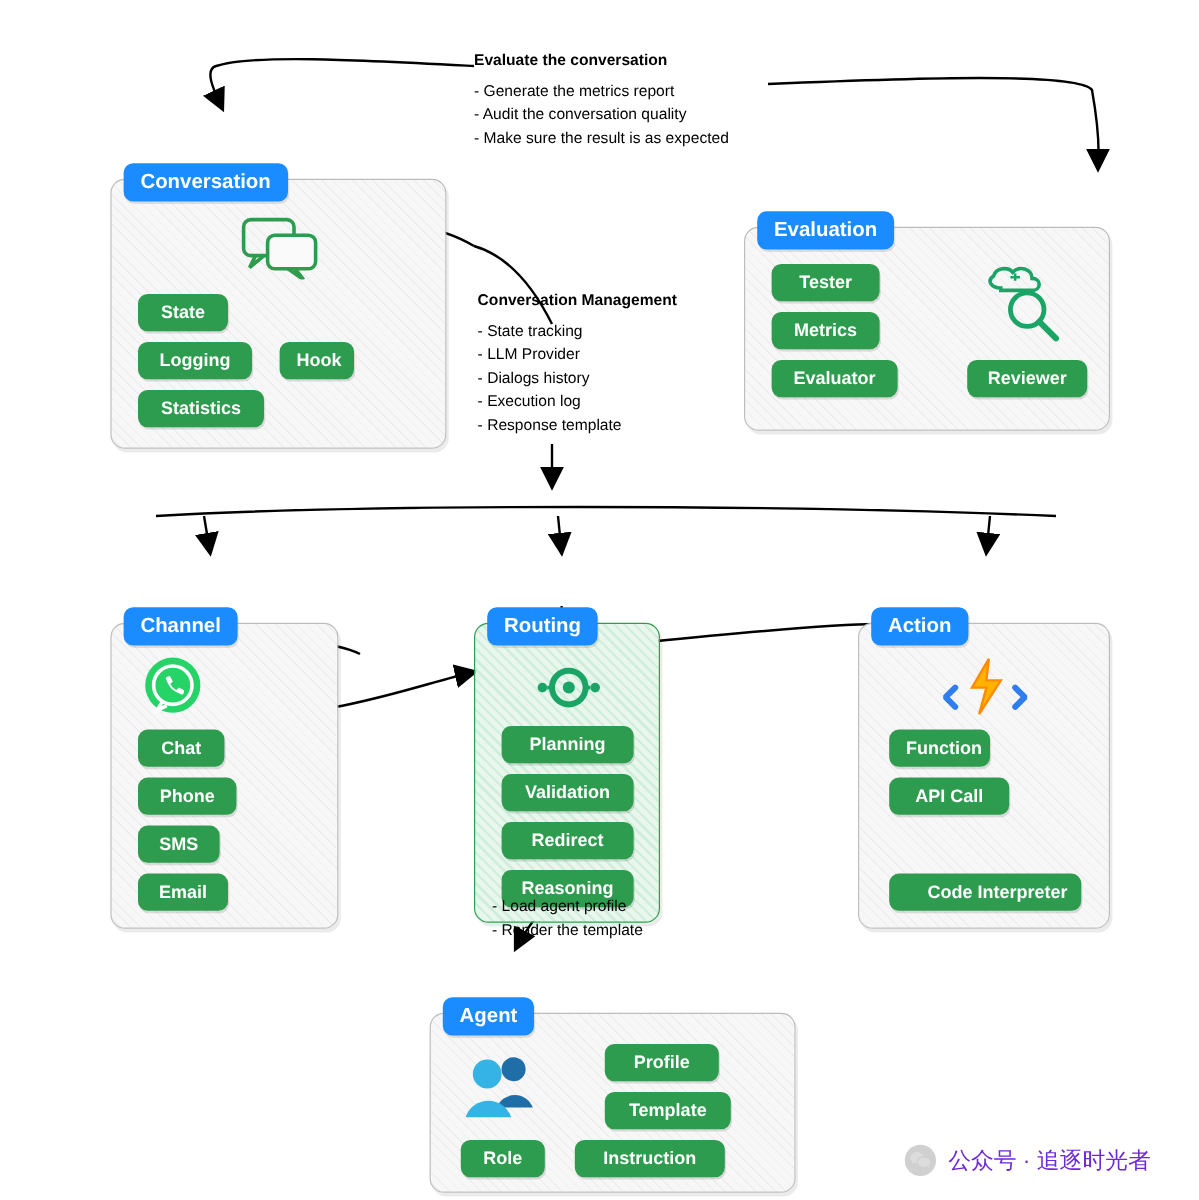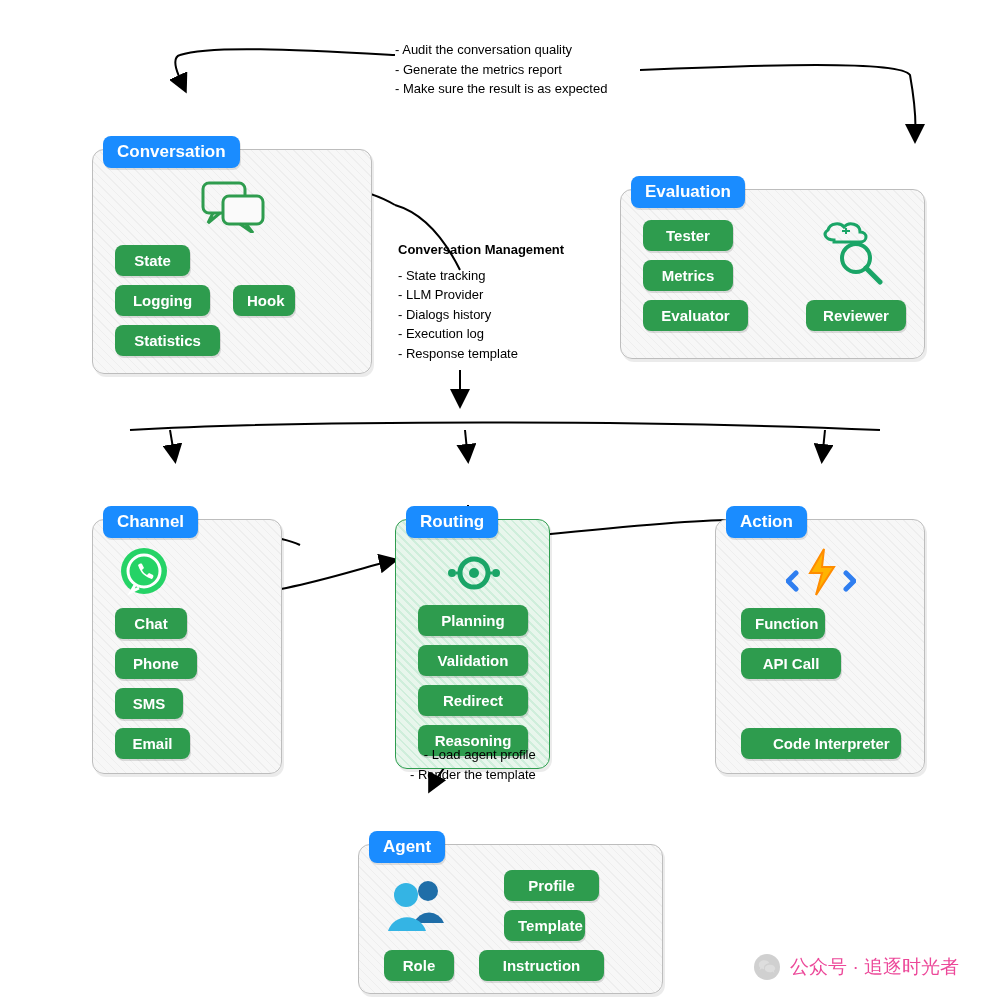--- a/index.html
+++ b/index.html
@@ -75,21 +75,21 @@
     width: 999px; height: 1000px;
     pointer-events: none;
   }
   .icon-wrap {
     position: absolute;
   }
   .watermark {
     position: absolute;
     bottom: 20px;
     right: 40px;
-    color: #ec4899;
+    color: #6d28d9;
     font-size: 19px;
     display: flex;
     align-items: center;
     gap: 10px;
   }
   .watermark-icon {
     width: 26px; height: 26px;
     border-radius: 50%;
     background: #d0d0d0;
     display:flex; align-items:center; justify-content:center;
@@ -126,22 +126,23 @@
   <path d="M 410 535 L 530 535" stroke="#000" stroke-width="2" fill="none"></path>
   <path d="M 468 505 L 468 560" stroke="#000" stroke-width="2" fill="none"></path>
 
   <path d="M 540 535 C 640 525, 700 520, 730 520" stroke="#000" stroke-width="2" fill="none"></path>
   <path d="M 730 520 C 790 520, 800 525, 810 530" stroke="#000" stroke-width="2" fill="none" marker-end="url(#arrow)"></path>
 
   <path d="M 468 720 C 468 740, 440 770, 430 790" stroke="#000" stroke-width="2" fill="none" marker-end="url(#arrow)"></path>
 </svg>
 
 <div class="annot" style="left:395px; top:40px; width:260px;">
+  <div class="annot-title">Evaluate the conversation</div>
+  <div>- Generate the metrics report</div>
   <div>- Audit the conversation quality</div>
-  <div>- Generate the metrics report</div>
   <div>- Make sure the result is as expected</div>
 </div>
 
 <div class="module" style="left:92px; top:105px; width:280px; height:225px;">
   <div class="module-title">Conversation</div>
   <div class="icon-wrap" style="left:105px; top:28px;">
     <svg width="70" height="55" viewBox="0 0 70 55">
       <rect x="5" y="5" width="42" height="30" rx="6" fill="none" stroke="#2e9c4e" stroke-width="3"></rect>
       <path d="M15 35 L10 45 L22 35" fill="none" stroke="#2e9c4e" stroke-width="3"></path>
       <rect x="25" y="18" width="40" height="28" rx="6" fill="#fafafa" stroke="#2e9c4e" stroke-width="3"></rect>
@@ -219,37 +220,37 @@
       <path d="M10 28 L2 36 L10 44" fill="none" stroke="#2f7ef0" stroke-width="5" stroke-linecap="round"></path>
       <path d="M60 28 L68 36 L60 44" fill="none" stroke="#2f7ef0" stroke-width="5" stroke-linecap="round"></path>
       <path d="M38 4 L24 28 L36 28 L30 50 L48 22 L36 22 Z" fill="#ffb300" stroke="#ff8c00" stroke-width="2"></path>
     </svg>
   </div>
   <div class="pill" style="left:25px; top:88px; width:84px;">Function</div>
   <div class="pill" style="left:25px; top:128px; width:100px;">API Call</div>
   <div class="pill" style="left:25px; top:208px; width:160px;padding-left:32px;">Code Interpreter</div>
 </div>
 
-<div class="annot" style="left:410px; top:745px;text-align:right;">
+<div class="annot" style="left:410px; top:745px;">
   <div>- Load agent profile</div>
   <div>- Render the template</div>
 </div>
 
 <div class="module" style="left:358px; top:800px; width:305px; height:150px;">
   <div class="module-title">Agent</div>
   <div class="icon-wrap" style="left:25px; top:28px;">
     <svg width="70" height="60" viewBox="0 0 70 60">
       <circle cx="44" cy="18" r="10" fill="#1f6ea8"></circle>
       <path d="M30 50 a16 16 0 0 1 30 0 Z" fill="#1f6ea8"></path>
       <circle cx="22" cy="22" r="12" fill="#34b4e4"></circle>
       <path d="M4 58 a20 20 0 0 1 38 0 Z" fill="#34b4e4"></path>
     </svg>
   </div>
   <div class="pill" style="left:145px; top:25px; width:95px;">Profile</div>
-  <div class="pill" style="left:145px; top:65px; width:81px;">Template</div>
+  <div class="pill" style="left:145px; top:65px; width:105px;">Template</div>
   <div class="pill" style="left:25px; top:105px; width:70px;">Role</div>
   <div class="pill" style="left:120px; top:105px; width:125px;">Instruction</div>
 </div>
 
 <div class="watermark">
   <span class="watermark-icon">
     <svg width="18" height="18" viewBox="0 0 24 24">
         <path fill="#ddd" d="M8 3C4 3 1 6 1 9c0 2 1 3 2 4l-1 3 3-2c1 0 2 1 3 1 0-1 0-1 0-2 0-3 3-6 7-6 0-2-3-4-7-4zm8 6c-4 0-7 2-7 5s3 5 7 5c1 0 2 0 3-1l3 2-1-3c1-1 2-2 2-3 0-3-3-5-7-5z"></path>
       </svg>
   </span>

